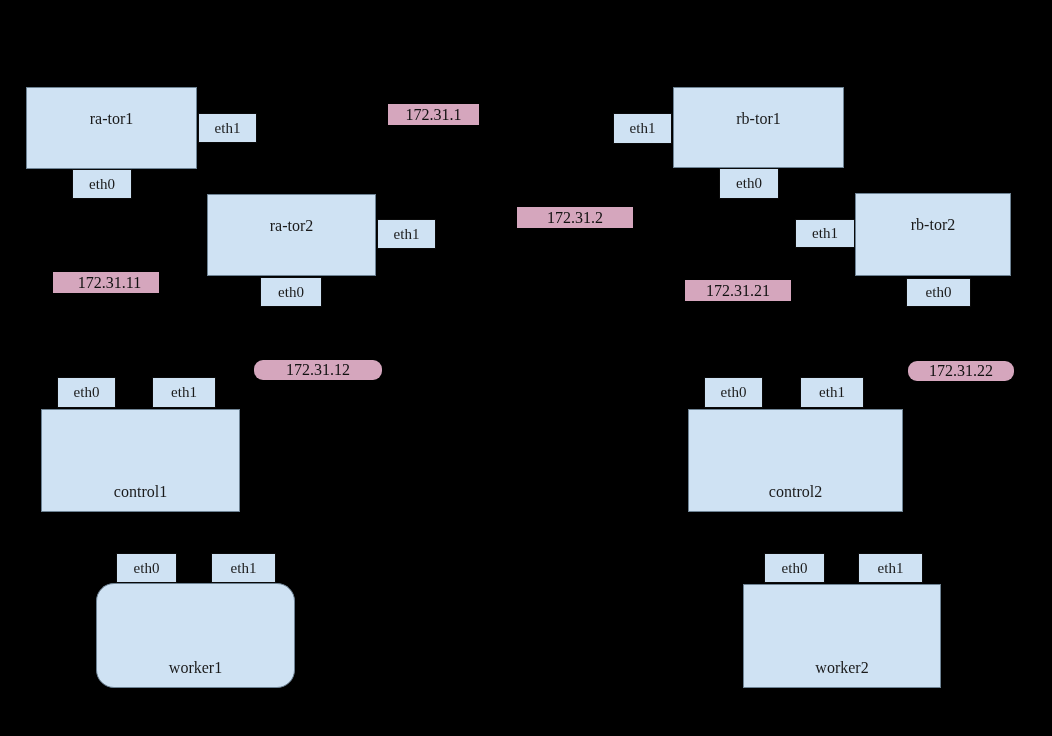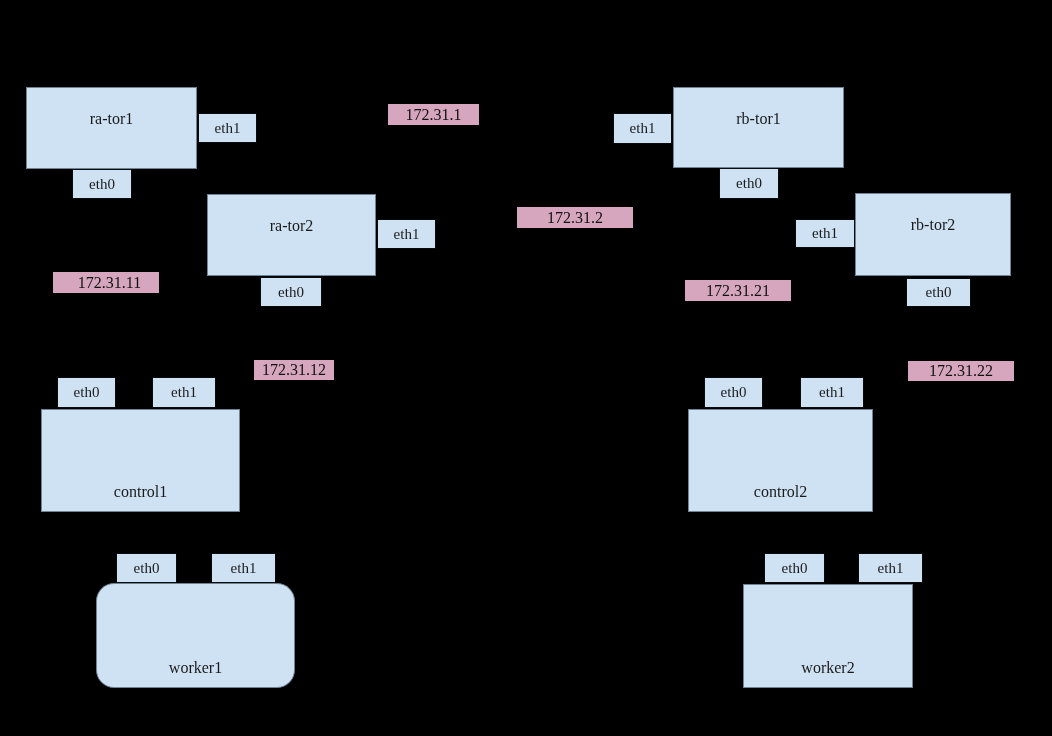--- a/index.html
+++ b/index.html
@@ -39,27 +39,27 @@
   </div>
   <div class="node label-top" style="left:673px; top:87px; width:171px; height:81px;">
     <span class="lbl">rb-tor1</span>
   </div>
   <div class="node label-top" style="left:855px; top:193px; width:156px; height:83px;">
     <span class="lbl">rb-tor2</span>
   </div>
   <div class="node label-bottom" style="left:41px; top:409px; width:199px; height:103px;">
     <span class="lbl">control1</span>
   </div>
-  <div class="node label-bottom" style="left:688px; top:409px; width:185px; height:103px;justify-content:center;">
+  <div class="node label-bottom" style="left:688px; top:409px; width:215px; height:103px;justify-content:center;">
     <span class="lbl">control2</span>
   </div>
   <div class="node label-bottom" style="left:96px; top:583px; width:199px; height:105px;border-radius:18px;">
     <span class="lbl">worker1</span>
   </div>
-  <div class="node label-bottom" style="left:743px; top:584px; width:170px; height:104px;">
+  <div class="node label-bottom" style="left:743px; top:584px; width:198px; height:104px;">
     <span class="lbl">worker2</span>
   </div>
 
   <div class="port" style="left:198px; top:113px; width:59px; height:30px;">
     <span class="lbl">eth1</span>
   </div>
   <div class="port" style="left:72px; top:169px; width:60px; height:30px;">
     <span class="lbl">eth0</span>
   </div>
 
@@ -114,23 +114,23 @@
 
   <div class="ip" style="left:388px; top:104px; width:91px; height:21px;">
     <span class="lbl">172.31.1</span>
   </div>
   <div class="ip" style="left:517px; top:207px; width:116px; height:21px;">
     <span class="lbl">172.31.2</span>
   </div>
   <div class="ip" style="left:53px; top:272px; width:106px; height:21px;padding-left:7px;">
     <span class="lbl">172.31.11</span>
   </div>
-  <div class="ip" style="left:254px; top:360px; width:80px; height:20px;">
+  <div class="ip" style="left:254px; top:360px; width:128px; height:20px;border-radius:9px;">
     <span class="lbl">172.31.12</span>
   </div>
   <div class="ip" style="left:685px; top:280px; width:106px; height:21px;">
     <span class="lbl">172.31.21</span>
   </div>
-  <div class="ip" style="left:908px; top:361px; width:106px; height:20px;">
+  <div class="ip" style="left:908px; top:361px; width:106px; height:20px;border-radius:9px;">
     <span class="lbl">172.31.22</span>
   </div>
 
 </div>
 
 </body></html>

